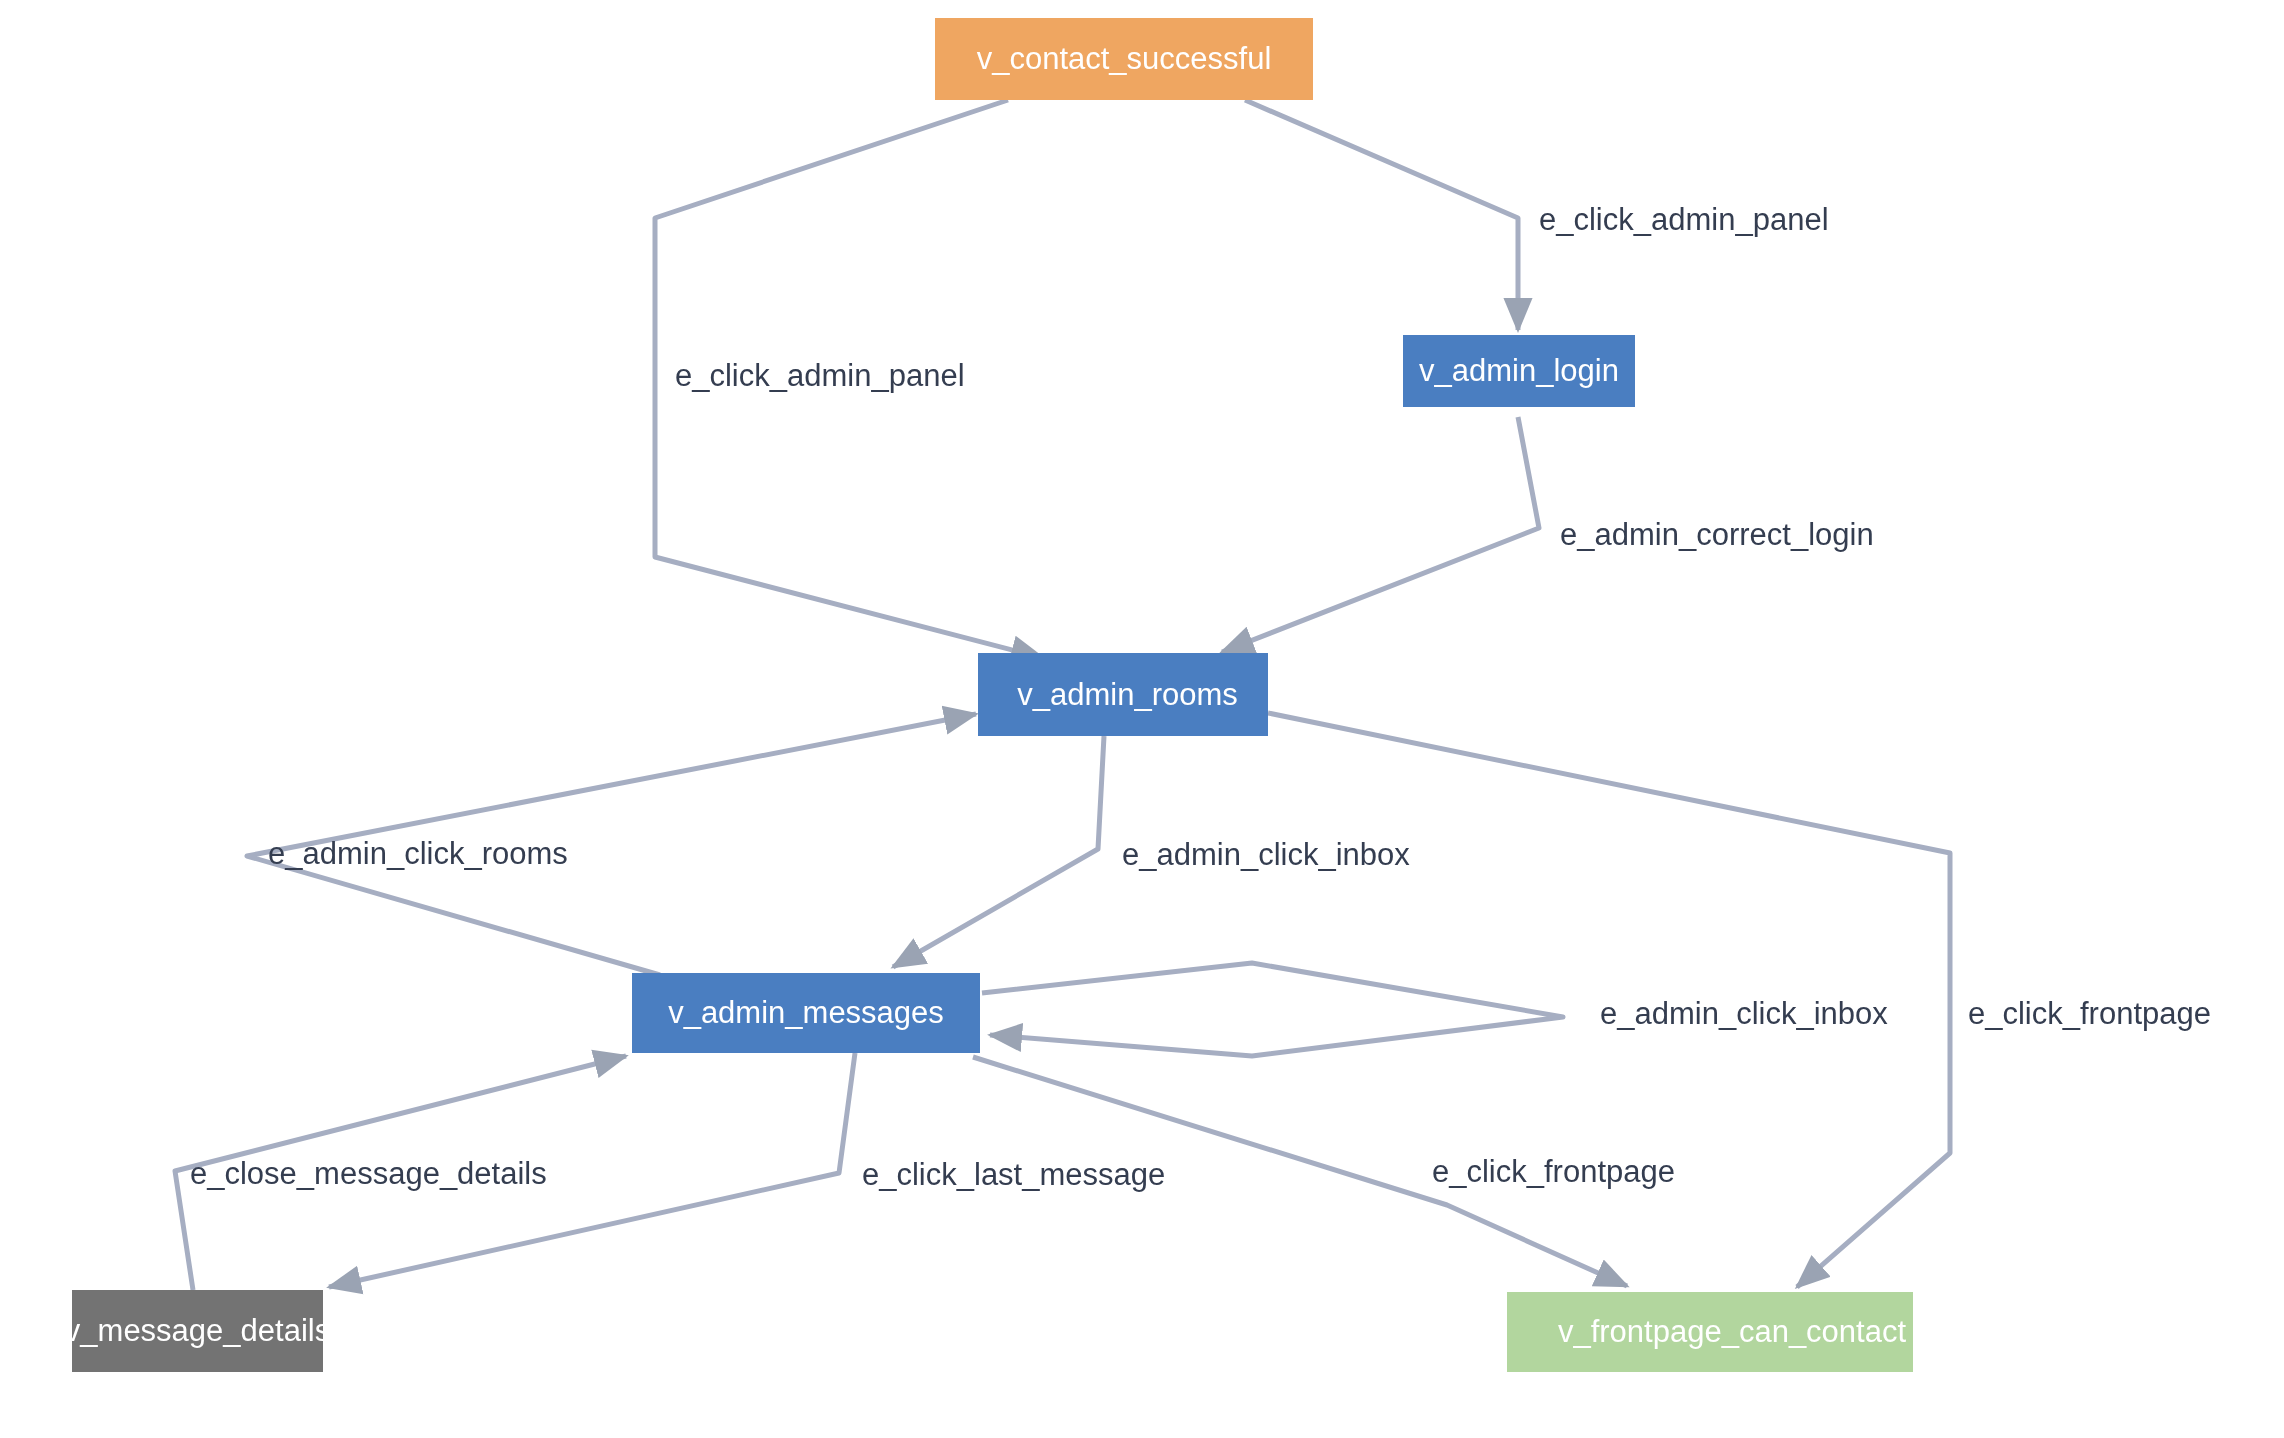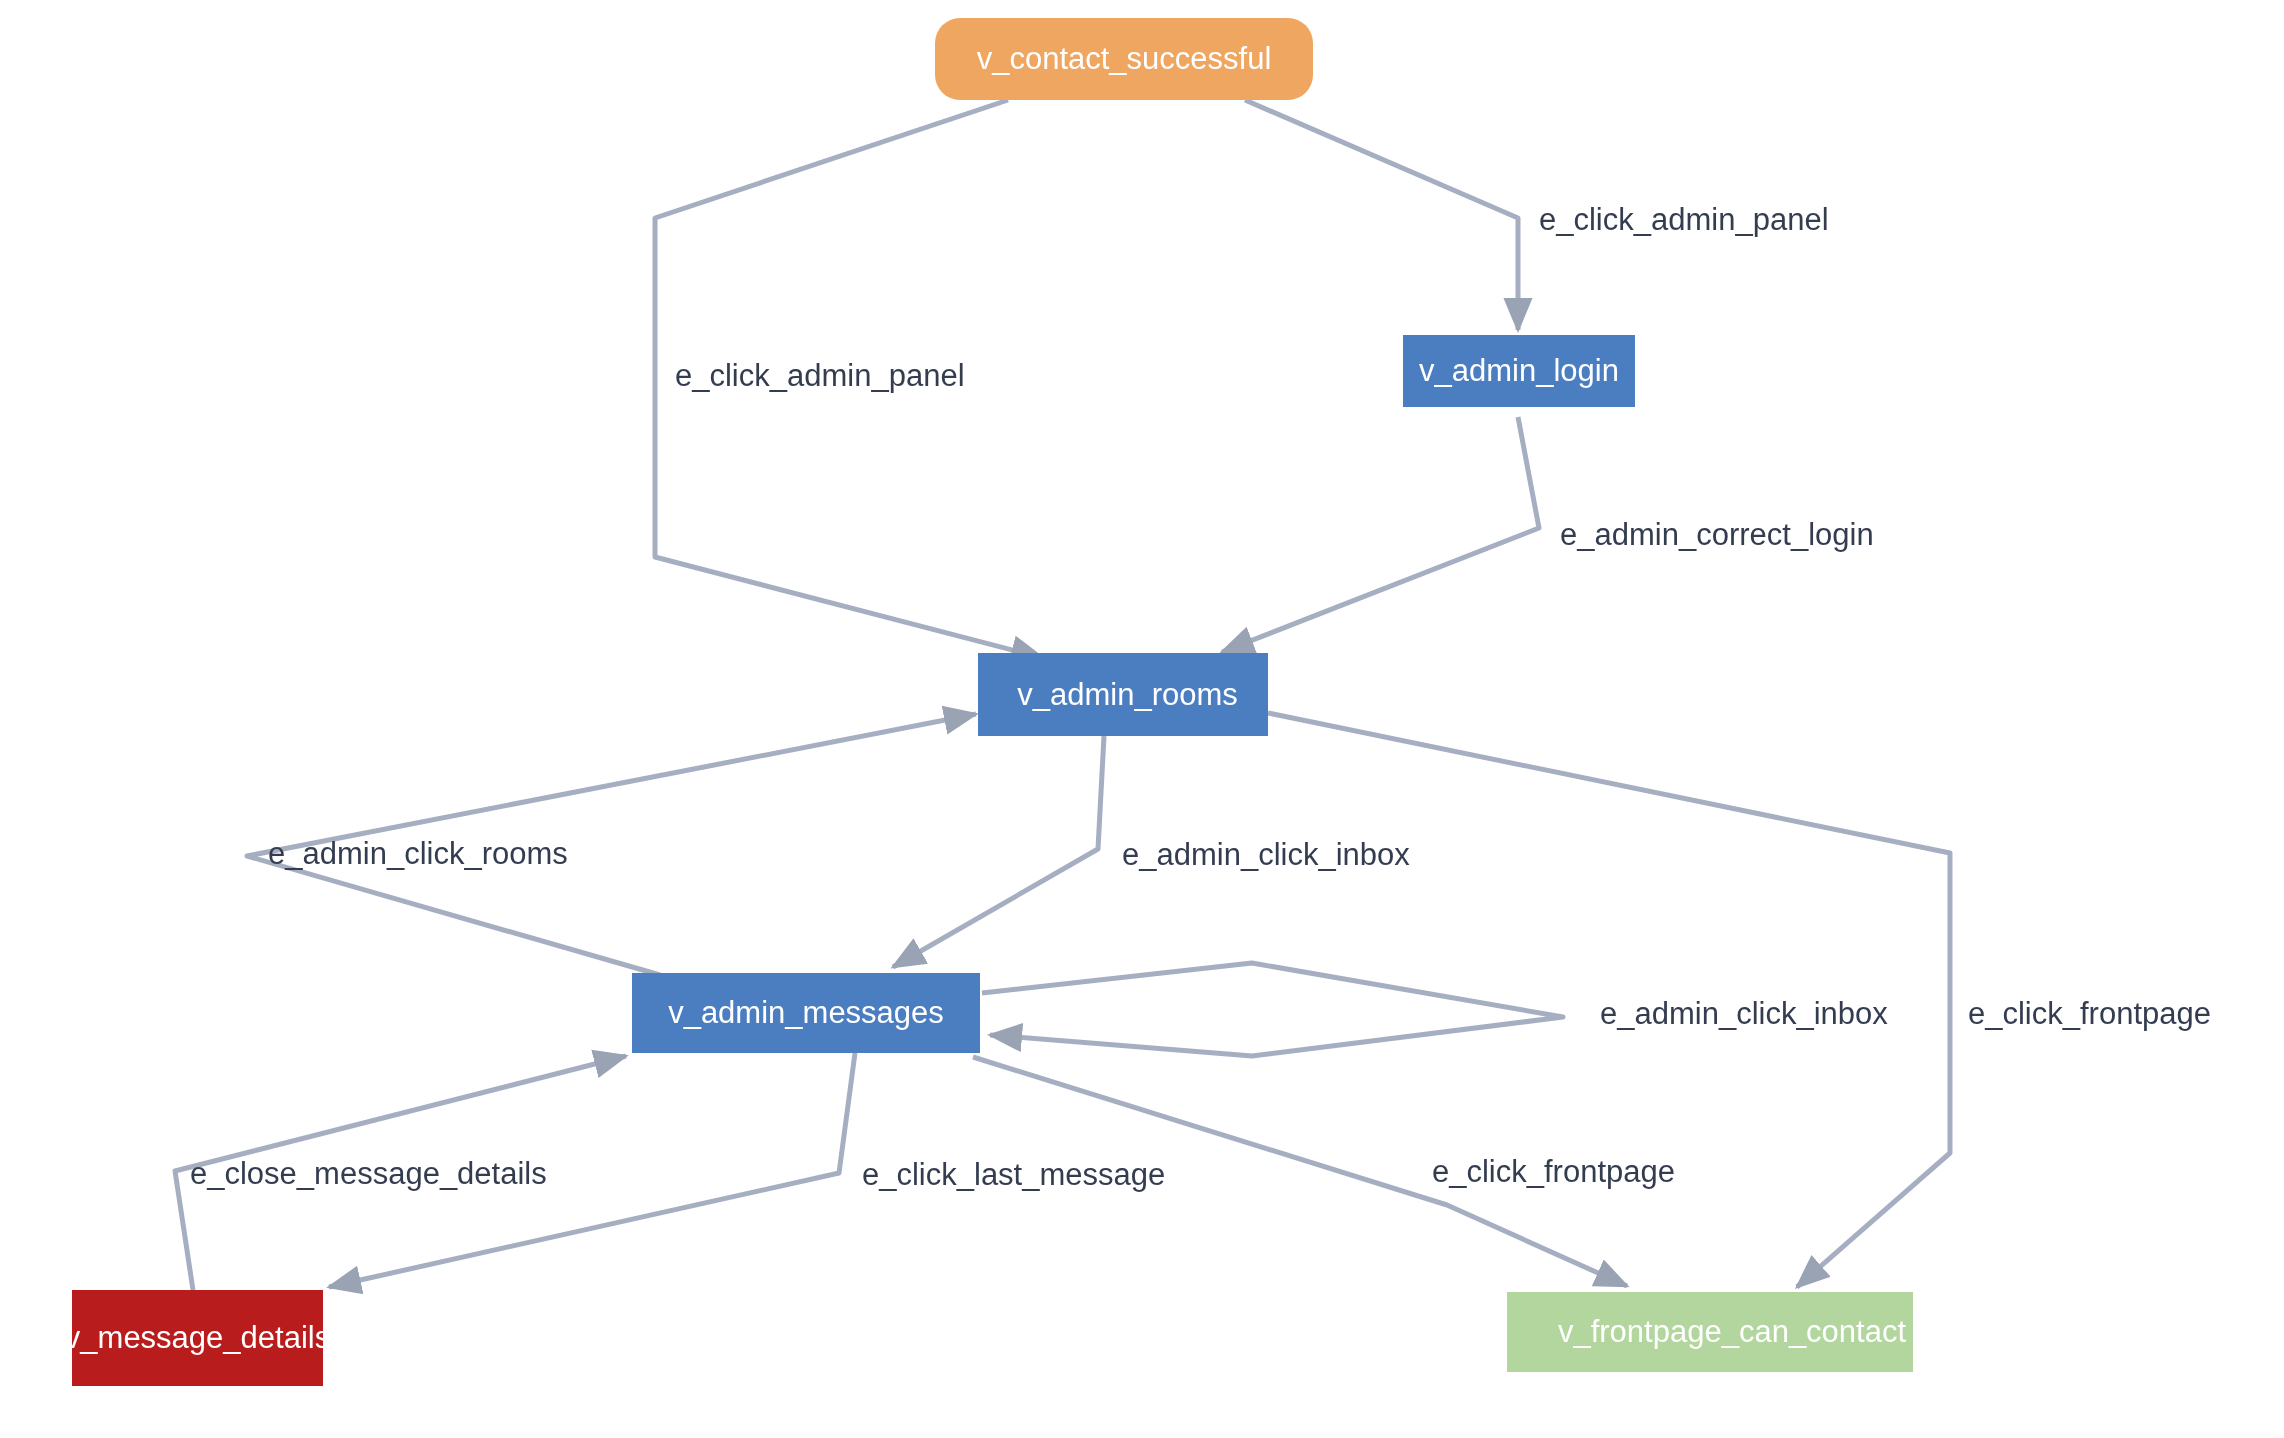--- a/index.html
+++ b/index.html
@@ -61,37 +61,37 @@
 
     <polyline points="1268,713 1950,853 1950,1153 1797,1287" marker-end="url(#arrow)"></polyline>
 
     <polyline points="193,1290 175,1171 626,1056" marker-end="url(#arrow)"></polyline>
 
     <polyline points="855,1053 839,1173 329,1287" marker-end="url(#arrow)"></polyline>
 
     <polyline points="973,1057 1447,1205 1627,1286" marker-end="url(#arrow)"></polyline>
   </svg>
 
-  <div class="node node-orange" style="left: 935px; top: 18px; width: 378px; height: 82px; background: rgb(239, 166, 97); border-radius: 25px;">
+  <div class="node node-orange" style="left: 935px; top: 18px; width: 378px; height: 82px; background: rgb(239, 166, 97);">
     <span>v_contact_successful</span>
   </div>
 
   <div class="node node-blue" style="left: 1403px; top: 335px; width: 232px; height: 72px; background: rgb(74, 126, 193);">
     <span>v_admin_login</span>
   </div>
 
   <div class="node node-blue" style="left: 978px; top: 653px; width: 290px; height: 83px; background: rgb(74, 126, 193); padding-left: 9px;">
     <span>v_admin_rooms</span>
   </div>
 
   <div class="node node-blue" style="left: 632px; top: 973px; width: 348px; height: 80px; background: rgb(74, 126, 193); align-items: center;">
     <span>v_admin_messages</span>
   </div>
 
-  <div class="node node-blue" style="left: 72px; top: 1290px; width: 251px; height: 96px; background: #b91c1c;">
+  <div class="node node-blue" style="left: 72px; top: 1290px; width: 251px; height: 82px; background: #737373;">
     <span>v_message_details</span>
   </div>
 
   <div class="node node-green" style="left: 1507px; top: 1292px; width: 406px; height: 80px; background: rgb(178, 214, 158); padding-left: 44px;">
     <span>v_frontpage_can_contact</span>
   </div>
 
   <div class="edge-label" style="left:1539px;top:202px">e_click_admin_panel</div>
 
   <div class="edge-label" style="left:675px;top:358px">e_click_admin_panel</div>

